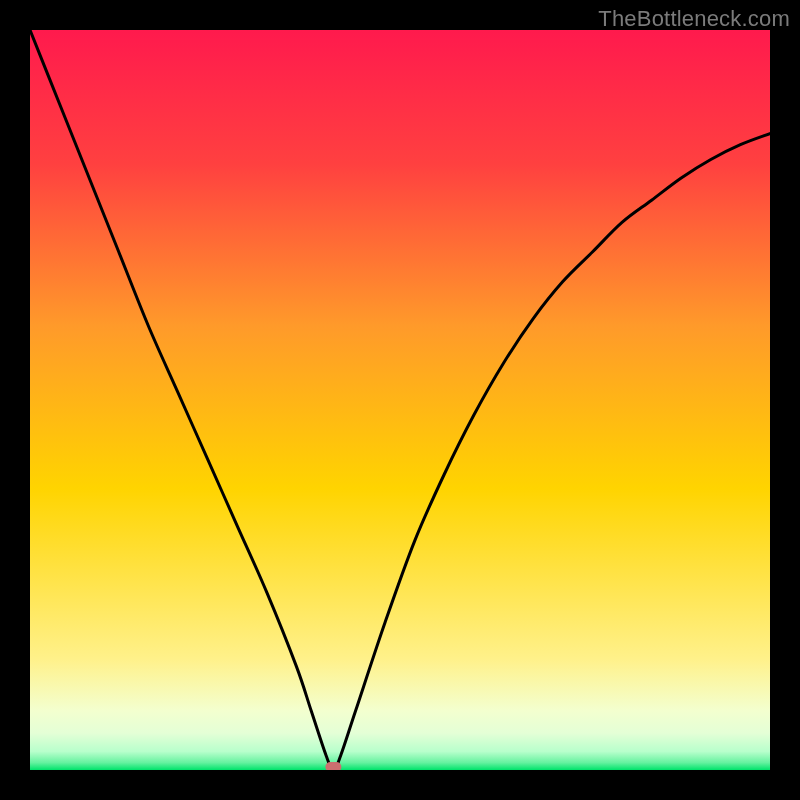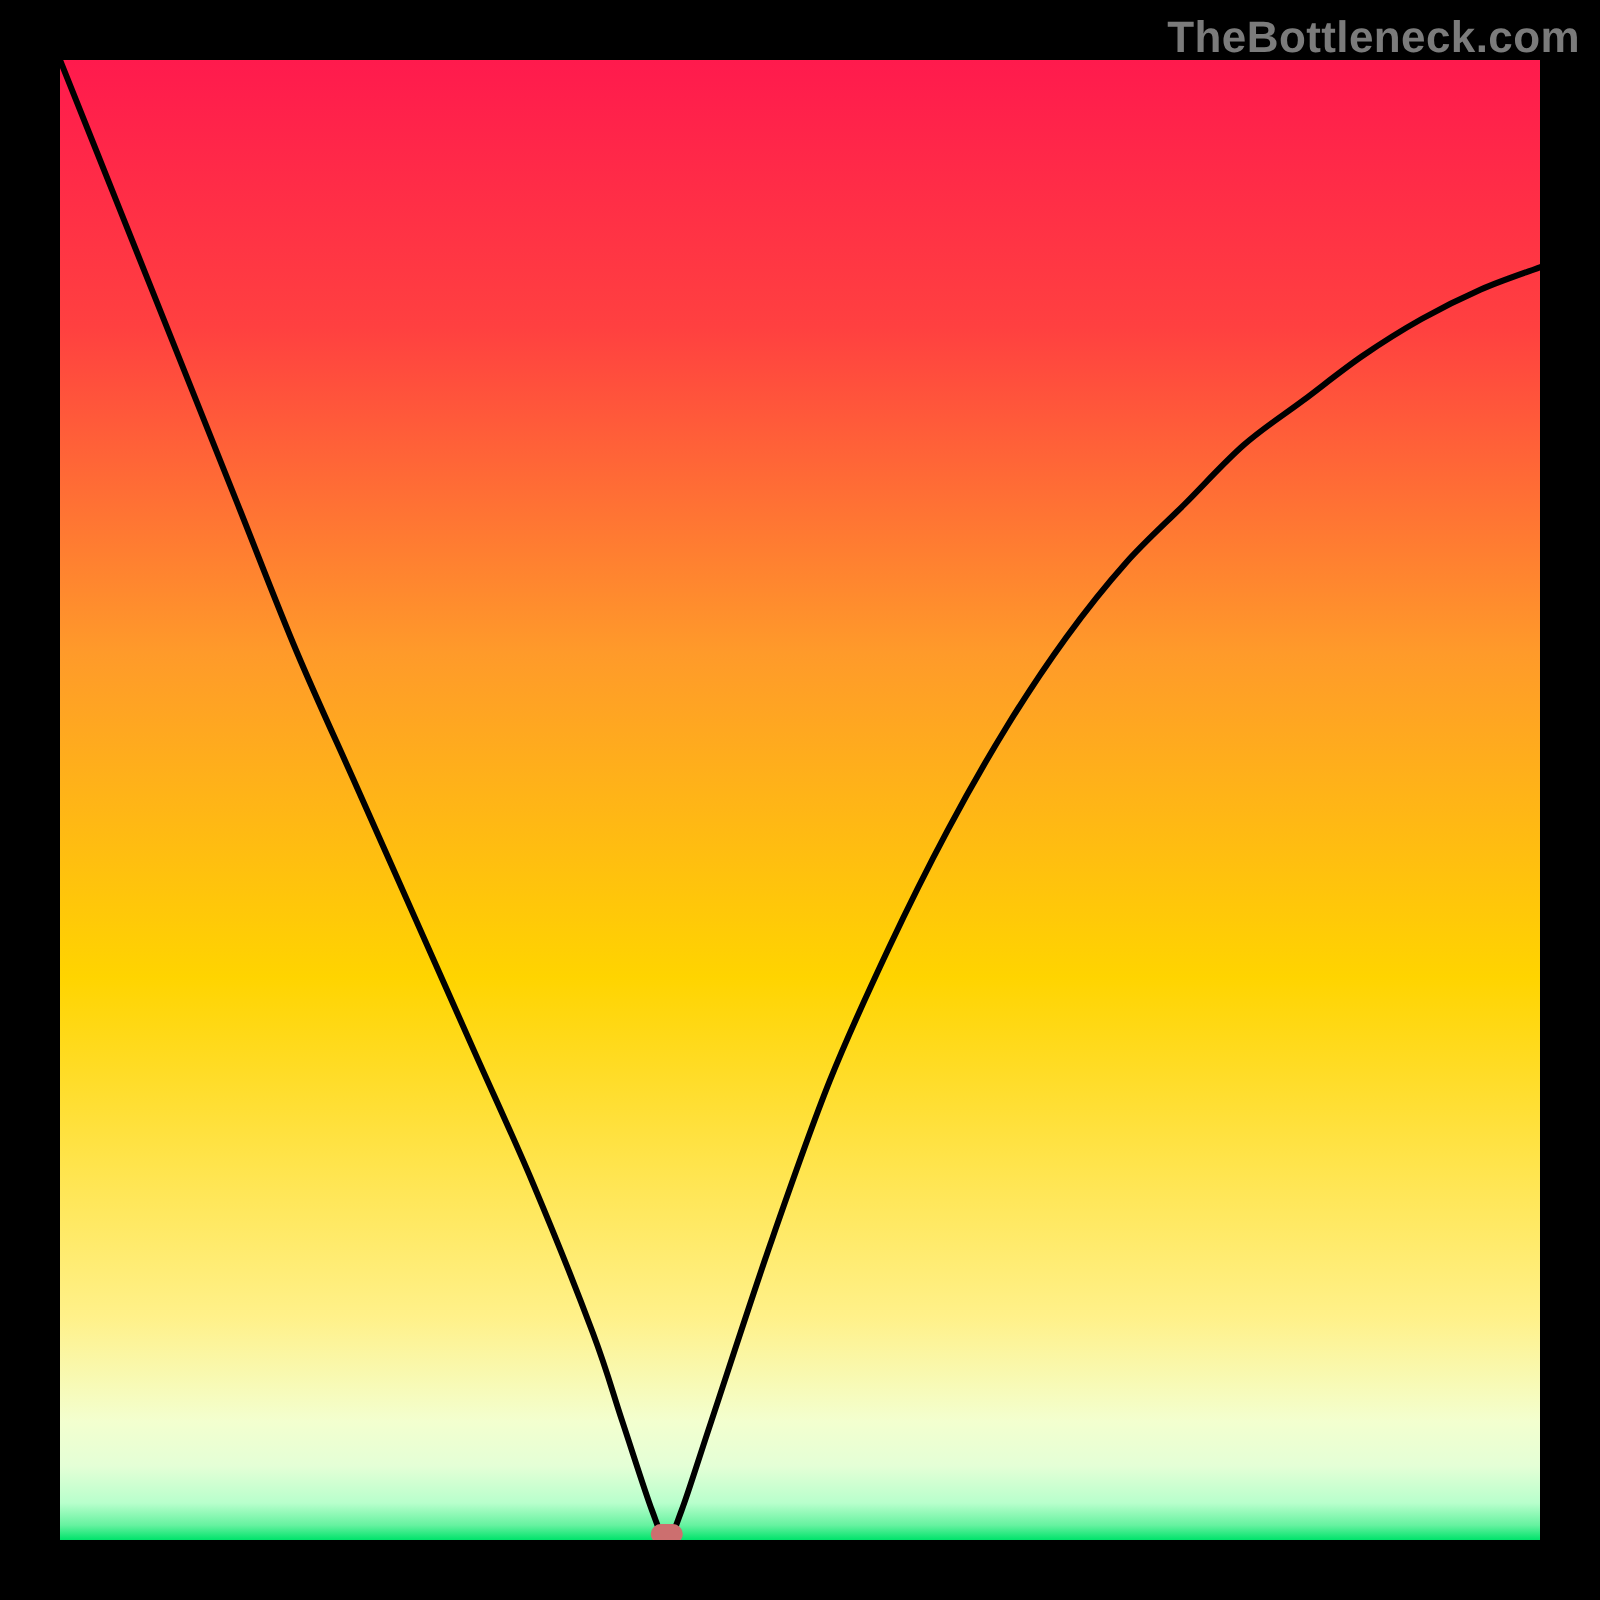--- a/index.html
+++ b/index.html
@@ -23,21 +23,21 @@
     top: 30px;
     width: 740px;
     height: 740px;
   }
   .watermark {
     position: absolute;
     top: 6px;
     right: 10px;
     color: #7b7b7b;
     font-size: 22px;
-    font-weight: 700;
+    font-weight: 400;
     letter-spacing: 0.2px;
     user-select: none;
   }
   svg { display: block; }
 </style>
 </head>
 <body>
 
 <div class="frame">
   <div class="watermark">TheBottleneck.com</div>

